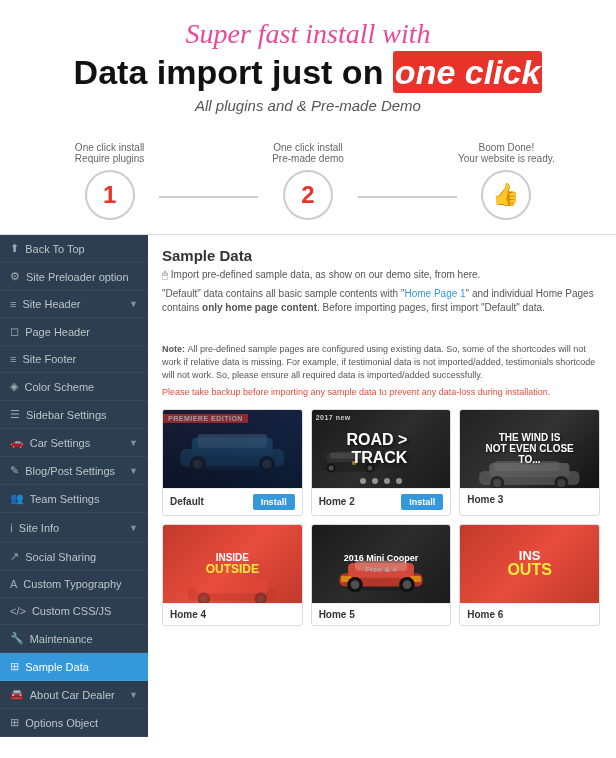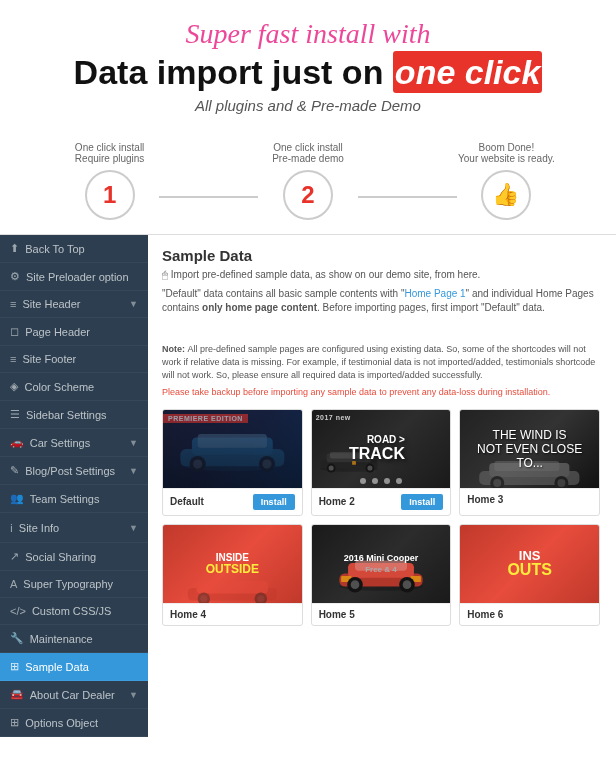--- a/index.html
+++ b/index.html
@@ -162,21 +162,21 @@
       letter-spacing: 0.5px;
     }
     .road-track-text {
       font-size: 11px;
       font-weight: 900;
       color: #fff;
       text-align: right;
       line-height: 1.1;
       text-shadow: 2px 2px 4px rgba(0,0,0,0.7);
     }
-    .road-track-text .road { font-size: 10px; }
+    .road-track-text .road { font-size: 16px; }
     .road-track-text .track { font-size: 16px; }
     .wind-text {
       font-size: 9px;
       font-weight: 900;
       color: #fff;
       text-align: center;
       text-shadow: 1px 1px 2px rgba(0,0,0,0.7);
     }
     .inside-outside-text {
       font-size: 14px;
@@ -374,21 +374,21 @@
       <span class="si-icon">ℹ</span>
       <span>Site Info</span>
       <span class="si-arrow">▼</span>
     </div>
     <div class="sidebar-item">
       <span class="si-icon">↗</span>
       <span>Social Sharing</span>
     </div>
     <div class="sidebar-item">
       <span class="si-icon">A</span>
-      <span>Super Typography</span>
+      <span>Custom Typography</span>
     </div>
     <div class="sidebar-item">
       <span class="si-icon">&lt;/&gt;</span>
       <span>Custom CSS/JS</span>
     </div>
     <div class="sidebar-item">
       <span class="si-icon">🔧</span>
       <span>Maintenance</span>
     </div>
     <div class="sidebar-item active">
@@ -471,21 +471,21 @@
           </div>
         </div>
         <div class="demo-footer">
           <span class="demo-name">Home 2</span>
           <button class="install-btn">Install</button>
         </div>
       </div>
 
       <div class="demo-card">
         <div class="demo-thumb demo-thumb-home3">
-          <div class="wind-text" style="position:relative;z-index:2;padding:4px;font-size:12px;font-weight:400;">THE WIND IS<br>NOT EVEN CLOSE<br>TO...</div>
+          <div class="wind-text" style="position:relative;z-index:2;padding:4px;font-size:10px;font-weight:700;">THE WIND IS<br>NOT EVEN CLOSE<br>TO...</div>
           <svg viewBox="0 0 120 35" width="100%" height="45%" style="position:absolute;bottom:0;left:0;opacity:0.6">
             <rect x="10" y="18" width="100" height="14" rx="5" fill="#666"></rect>
             <rect x="20" y="10" width="80" height="14" rx="4" fill="#777"></rect>
             <rect x="25" y="8" width="65" height="10" rx="3" fill="#999" opacity="0.5"></rect>
             <circle cx="28" cy="30" r="7" fill="#222"></circle>
             <circle cx="28" cy="30" r="4" fill="#555"></circle>
             <circle cx="92" cy="30" r="7" fill="#222"></circle>
             <circle cx="92" cy="30" r="4" fill="#555"></circle>
           </svg>
         </div>

